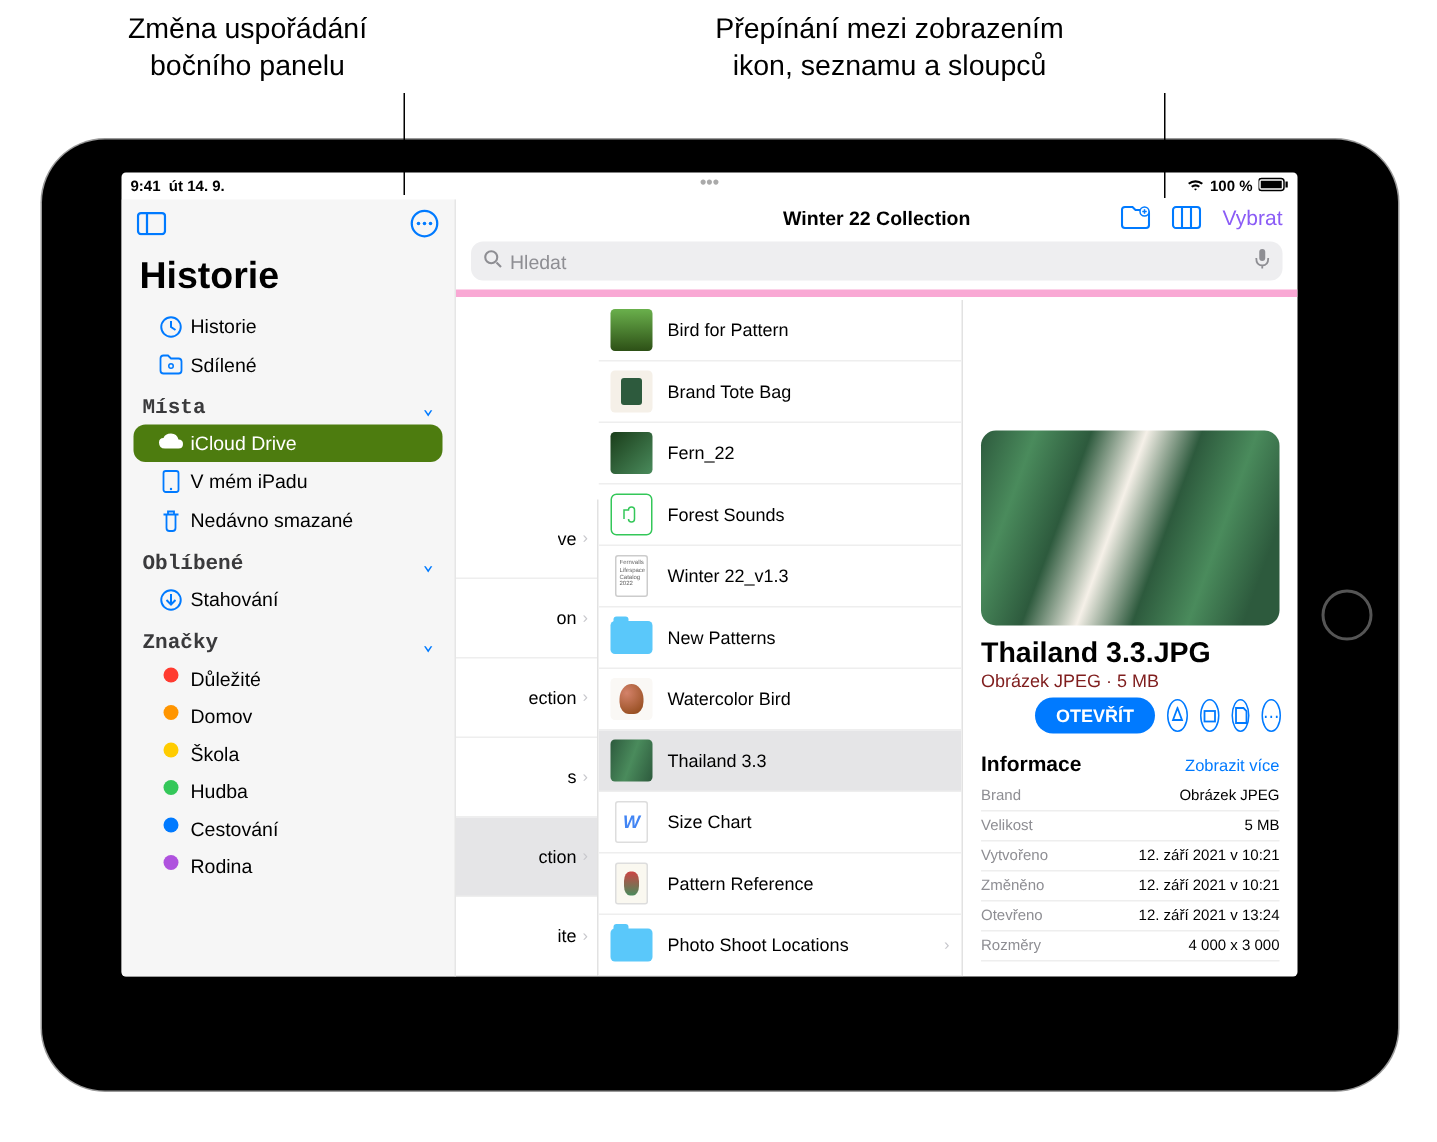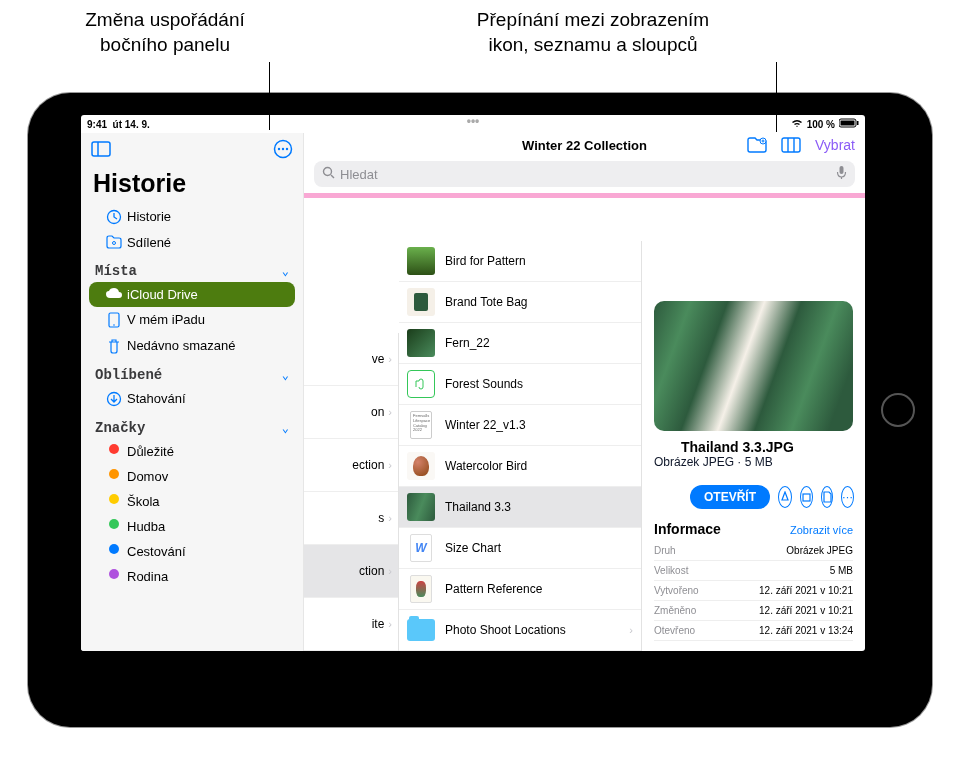--- a/index.html
+++ b/index.html
@@ -152,22 +152,22 @@
   padding: 10px 12px;
   font-size: 12px;
   overflow: hidden;
 }
 .preview-img {
   width: 100%; height: 130px;
   border-radius: 10px;
   background: linear-gradient(110deg, #2d5a3d 0%, #4a8b5c 15%, #2d5a3d 30%, #f5f0e8 45%, #2d5a3d 60%, #4a8b5c 75%, #2d5a3d 90%);
   margin-bottom: 8px;
 }
-.preview-name { font-size: 14px; font-weight: 600; margin-left: 27px; }
-.preview-meta { color: #0f172a; font-size: 12px; margin-bottom: 16px; }
+.preview-name { font-size: 19px; font-weight: 600; }
+.preview-meta { color: #7f1d1d; font-size: 12px; margin-bottom: 4px; }
 .preview-actions { display: flex; align-items: center; gap: 8px; margin-bottom: 12px; padding-left: 36px; }
 .btn-open {
   background: #007aff; color: #fff;
   padding: 5px 14px; border-radius: 14px;
   font-size: 12px; font-weight: 600;
 }
 .circ-btn {
   width: 22px; height: 22px; border-radius: 50%;
   border: 1.5px solid #007aff;
   display: flex; align-items: center; justify-content: center;
@@ -440,20 +440,28 @@
                     </svg>
                   </div>
                 </div>
                 <span>Forest Sounds</span>
               </div>
               <div class="row">
                 <div class="thumb">
                   <div style="width:22px;height:28px;background:#fff;border:1px solid #ccc;border-radius:2px;font-size:4px;padding:2px;line-height:1.2;color:#666;">Fernvalls<br>Lifespace<br>Catalog<br>2022</div>
                 </div>
                 <span>Winter 22_v1.3</span>
+              </div>
+              <div class="row">
+                <div class="thumb">
+                  <div style="width:28px;height:22px;background:#5ac8fa;border-radius:3px;position:relative;">
+                    <div style="position:absolute;top:-3px;left:2px;width:10px;height:4px;background:#5ac8fa;border-radius:2px 2px 0 0;"></div>
+                  </div>
+                </div>
+                <span>New Patterns</span>
               </div>
               <div class="row">
                 <div class="thumb">
                   <div style="width:28px;height:28px;background:#faf8f5;border-radius:3px;display:flex;align-items:center;justify-content:center;">
                     <div style="width:16px;height:20px;background:radial-gradient(circle at 30% 30%,#d4826a,#8b4513);border-radius:50% 50% 40% 40%;"></div>
                   </div>
                 </div>
                 <span>Watercolor Bird</span>
               </div>
               <div class="row sel">
@@ -508,39 +516,43 @@
                   </svg>
                 </span>
               <span class="circ-btn">⋯</span>
             </div>
             <div class="info-header">
               <span class="lbl">Informace</span>
               <span class="more">Zobrazit více</span>
             </div>
             <div id="info-rows">
                 <div class="info-row">
-                  <span class="k">Druh</span>
+                  <span class="k">Brand</span>
                   <span>Obrázek JPEG</span>
                 </div>
                 <div class="info-row">
                   <span class="k">Velikost</span>
                   <span>5 MB</span>
                 </div>
                 <div class="info-row">
                   <span class="k">Vytvořeno</span>
                   <span>12. září 2021 v 10:21</span>
                 </div>
                 <div class="info-row">
                   <span class="k">Změněno</span>
                   <span>12. září 2021 v 10:21</span>
                 </div>
                 <div class="info-row">
                   <span class="k">Otevřeno</span>
                   <span>12. září 2021 v 13:24</span>
                 </div>
+                <div class="info-row">
+                  <span class="k">Rozměry</span>
+                  <span>4 000 x 3 000</span>
+                </div>
               </div>
           </div>
         </div>
       </div>
     </div>
 
   </div>
 </div>
 
 </body></html>

